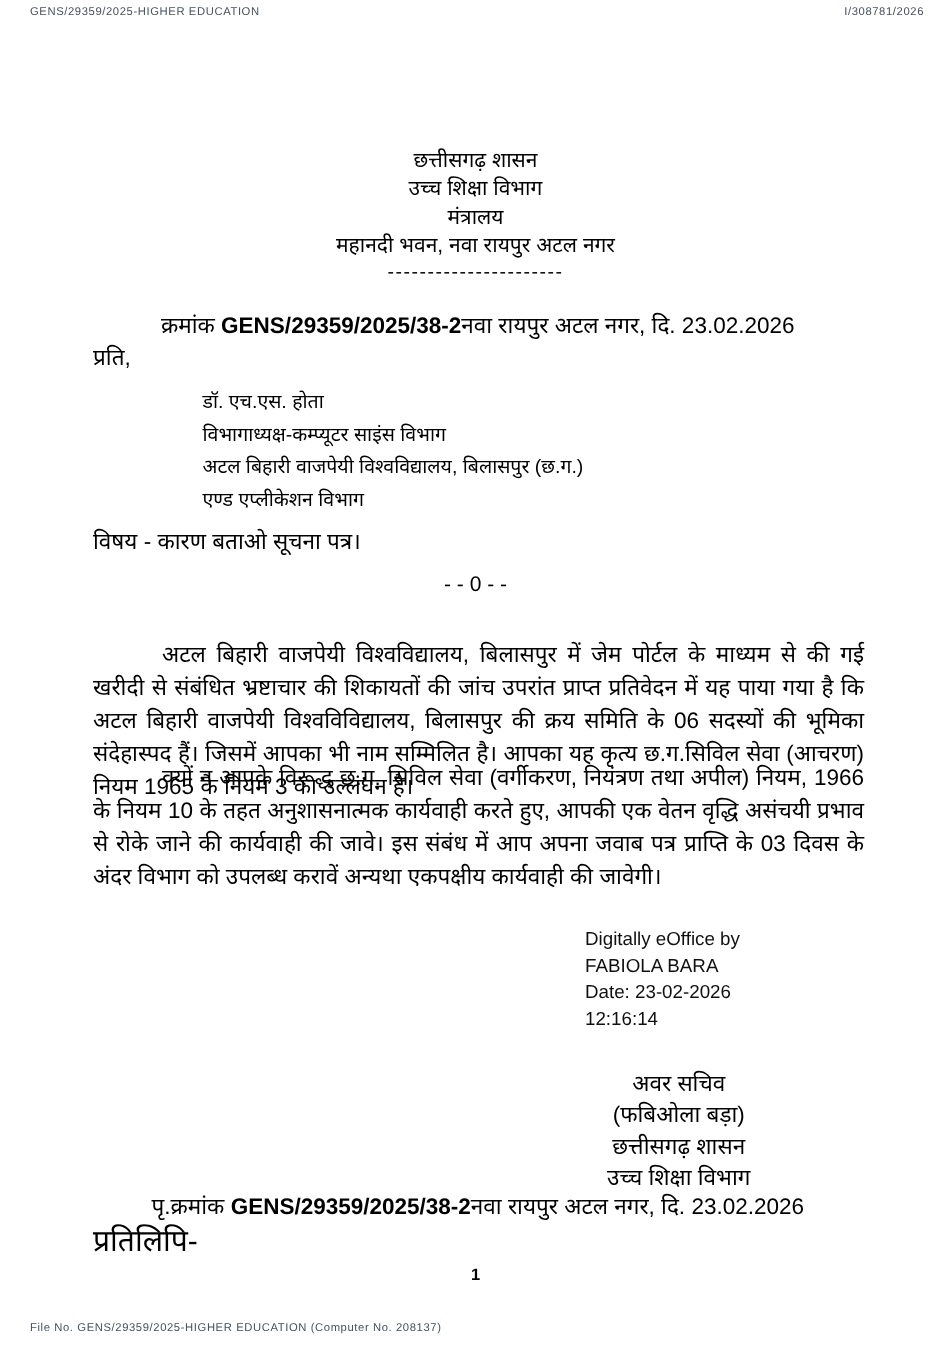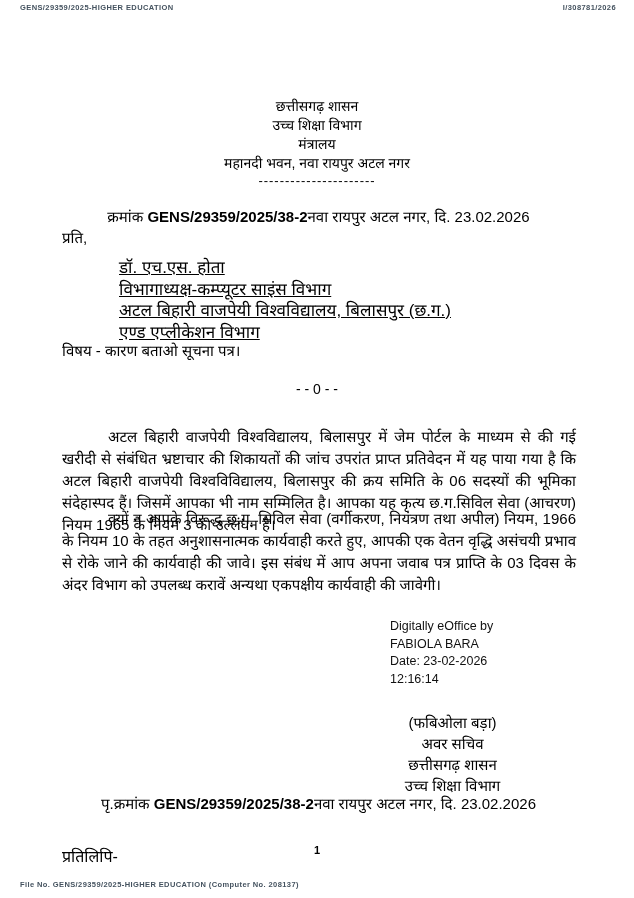--- a/index.html
+++ b/index.html
@@ -12,21 +12,21 @@
     overflow: hidden;
   }
   .page {
     position: absolute; inset: 0;
     background: #ffffff;
   }
   
   .meta {
     color: #44525f;
     font-size: 7.5px;
-    font-weight: bold;
+    font-weight: normal;
     letter-spacing: 0.4px;
   }
   .meta-header {
     position: absolute; top: 3px; left: 20px; right: 18px;
     display: flex; justify-content: space-between;
   }
   
   .letterhead {
     position: absolute; top: 97px; left: 0; right: 0;
     text-align: center;
@@ -38,24 +38,24 @@
   
   .ref-line {
     position: absolute; left: 62px; width: 513px;
     display: flex; justify-content: center;
     font-size: 15px;
   }
   .ref-line .num { font-weight: bold; }
   .ref-1 { top: 206px; }
   .salutation { position: absolute; top: 227px; left: 62px; font-size: 15px; }
   .addressee {
-    position: absolute; top: 257px; left: 119px;
-    font-size: 17px; line-height: 21.5px; text-decoration: underline;
+    position: absolute; top: 257px; left: 135px;
+    font-size: 13px; line-height: 21.5px;
   }
-  .subject { position: absolute; top: 340px; left: 62px; font-size: 15px; }
+  .subject { position: absolute; top: 350px; left: 62px; font-size: 15px; }
   .zero-divider {
     position: absolute; top: 381px; left: 0; right: 0;
     text-align: center; font-size: 14px;
   }
   .body-para {
     position: absolute; left: 62px; width: 514px;
     font-size: 15px; line-height: 22px;
     text-align: justify; text-indent: 46px;
   }
   .para-1 { top: 402px; margin-top: 24px; }
@@ -66,21 +66,21 @@
     font-size: 12.5px; line-height: 17.5px;
     color: #111111;
   }
   
   .signatory {
     position: absolute; top: 712px; left: 370px; width: 165px;
     text-align: center;
     font-size: 15px; line-height: 21px;
   }
   .ref-2 { top: 793px; }
-  .copy-label { position: absolute; top: 813px; left: 62px; font-size: 16px; margin-top: 32px; }
+  .copy-label { position: absolute; top: 813px; left: 62px; font-size: 20px; }
   .page-number {
     position: absolute; top: 844px; left: 0; right: 0;
     text-align: center; font-size: 11px; font-weight: bold;
   }
   .meta-footer {
     position: absolute; left: 20px; right: 18px; bottom: 6px;
     line-height: 14px;
   }
 </style>
 </head>
@@ -126,22 +126,22 @@
   <p class="body-para para-2">क्यों न आपके विरूद्ध छ.ग. सिविल सेवा (वर्गीकरण, नियंत्रण तथा अपील) नियम, 1966 के नियम 10 के तहत अनुशासनात्मक कार्यवाही करते हुए, आपकी एक वेतन वृद्धि असंचयी प्रभाव से रोके जाने की कार्यवाही की जावे। इस संबंध में आप अपना जवाब पत्र प्राप्ति के 03 दिवस के अंदर विभाग को उपलब्ध करावें अन्यथा एकपक्षीय कार्यवाही की जावेगी।</p>
 
   <div class="digital-sig">
     <div>Digitally eOffice by</div>
     <div>FABIOLA BARA</div>
     <div>Date: 23-02-2026</div>
     <div>12:16:14</div>
   </div>
 
   <div class="signatory">
+    <div>अवर सचिव</div>
     <div>(फबिओला बड़ा)</div>
-    <div>अवर सचिव</div>
     <div>छत्तीसगढ़ शासन</div>
     <div>उच्च शिक्षा विभाग</div>
   </div>
 
   <div class="ref-line ref-2">
     <span>
       <span>पृ.क्रमांक</span>
       <span class="num">GENS/29359/2025/38-2</span>
     </span>
     <span>नवा रायपुर अटल नगर, दि. 23.02.2026</span>

